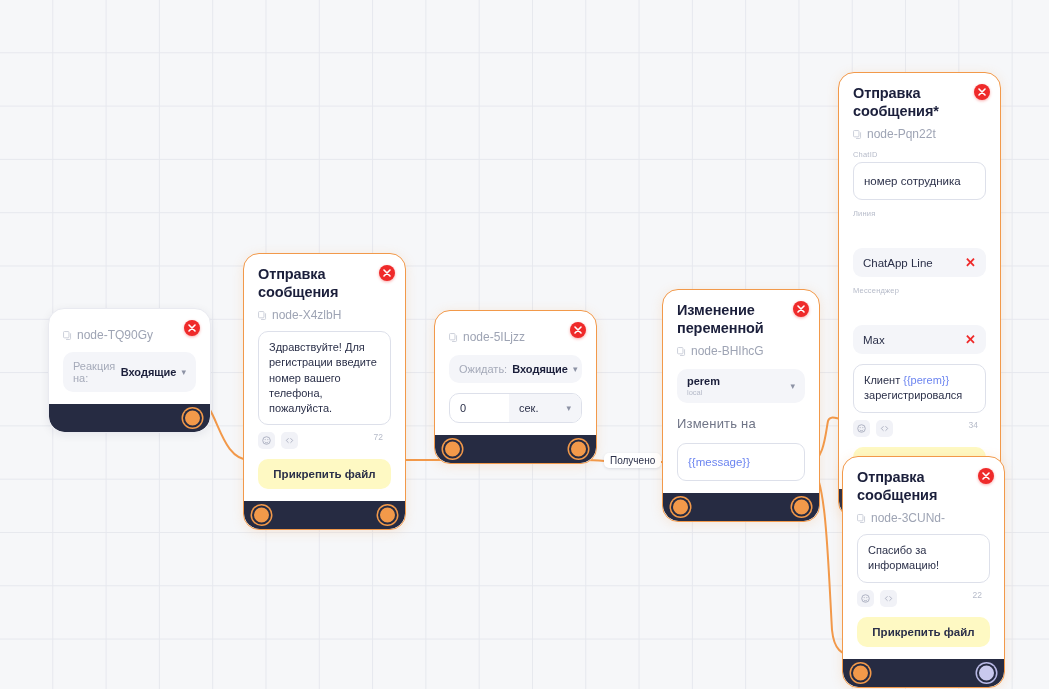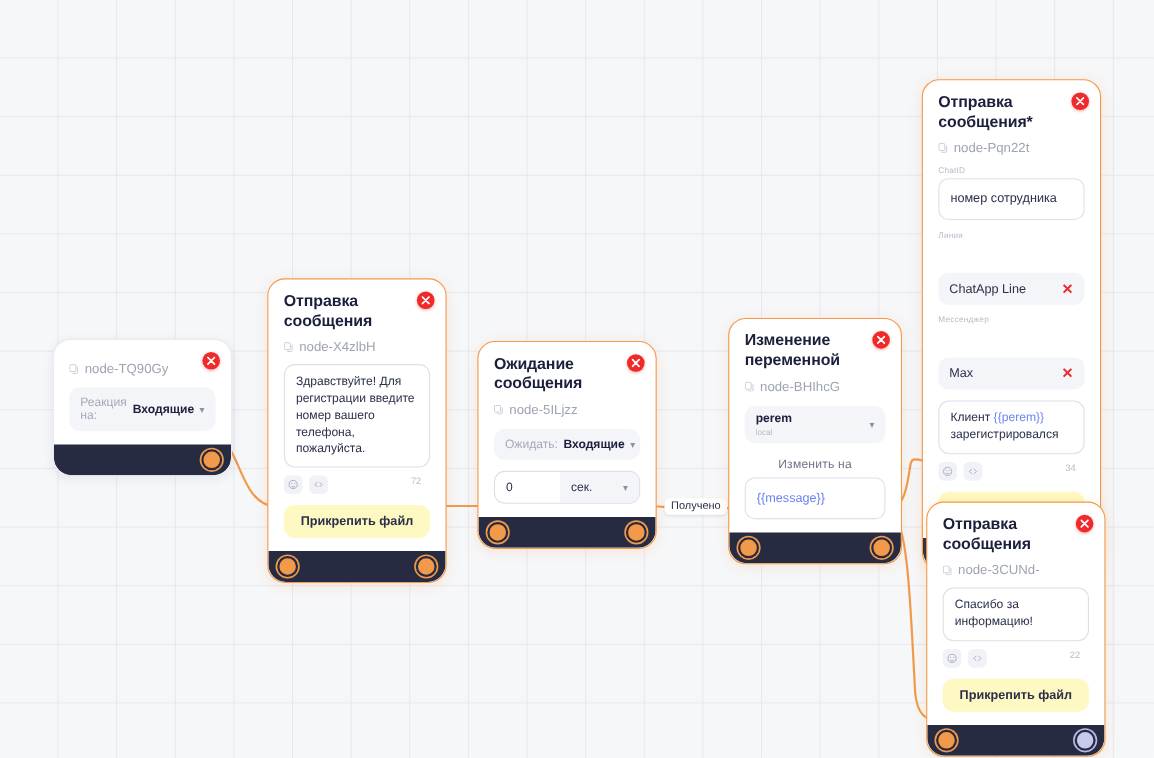--- a/index.html
+++ b/index.html
@@ -44,21 +44,21 @@
     box-shadow: 0 1px 3px rgba(239,42,42,0.4);
   }
   .close-btn svg { display:block; }
   .node-id {
     display: flex; align-items: center; gap: 5px;
     font-size: 12px; color: #9ea4b4; margin-top: 7px;
   }
   .node-id .copy-ico { opacity: .75; display:flex; }
 
   .field-label { font-size: 7.5px; color: #b6bbc9; margin-top: 9px; margin-bottom: 3px; letter-spacing: .2px;}
-  .field-label.big { font-size: 11px; color: #6f7486; margin-top: 13px; margin-bottom: 6px; text-align: center; }
+  .field-label.big { font-size: 13px; color: #6f7486; margin-top: 13px; margin-bottom: 12px; }
 
   .text-input {
     border: 1px solid #dde0ea; border-radius: 9px;
     padding: 12px 10px; font-size: 11.5px; color: #2b3049;
     background: #fff;
   }
   .chip {
     background: #f4f5f9; border-radius: 9px;
     padding: 8px 10px; font-size: 11.5px; color: #2b3049;
     display: flex; align-items: center; justify-content: space-between; margin-top: 30px;
@@ -212,21 +212,20 @@
       <div class="attach-btn">Прикрепить файл</div>
     </div>
     <div class="node-foot">
       <div class="port left inner"></div>
       <div class="port right inner"></div>
     </div>
   </div>
 
   <div class="node sel" style="left:434px; top:310px; width:163px;">
     <div class="node-body">
-      <div class="node-title">Ожидание сообщения</div>
       <div class="close-btn">
         <svg width="8" height="8" viewBox="0 0 8 8">
             <path d="M1 1 L7 7 M7 1 L1 7" stroke="#fff" stroke-width="1.6" stroke-linecap="round"></path>
           </svg>
       </div>
       <div class="node-id">
         <span class="copy-ico">
           <svg width="9" height="9" viewBox="0 0 10 10">
               <rect x="0.6" y="0.6" width="6" height="7" rx="1" fill="none" stroke="#b6bbc9" stroke-width="1"></rect>
               <path d="M8.4 2.6 v5.8 a1 1 0 0 1 -1 1 H3.4" fill="none" stroke="#b6bbc9" stroke-width="1"></path>

